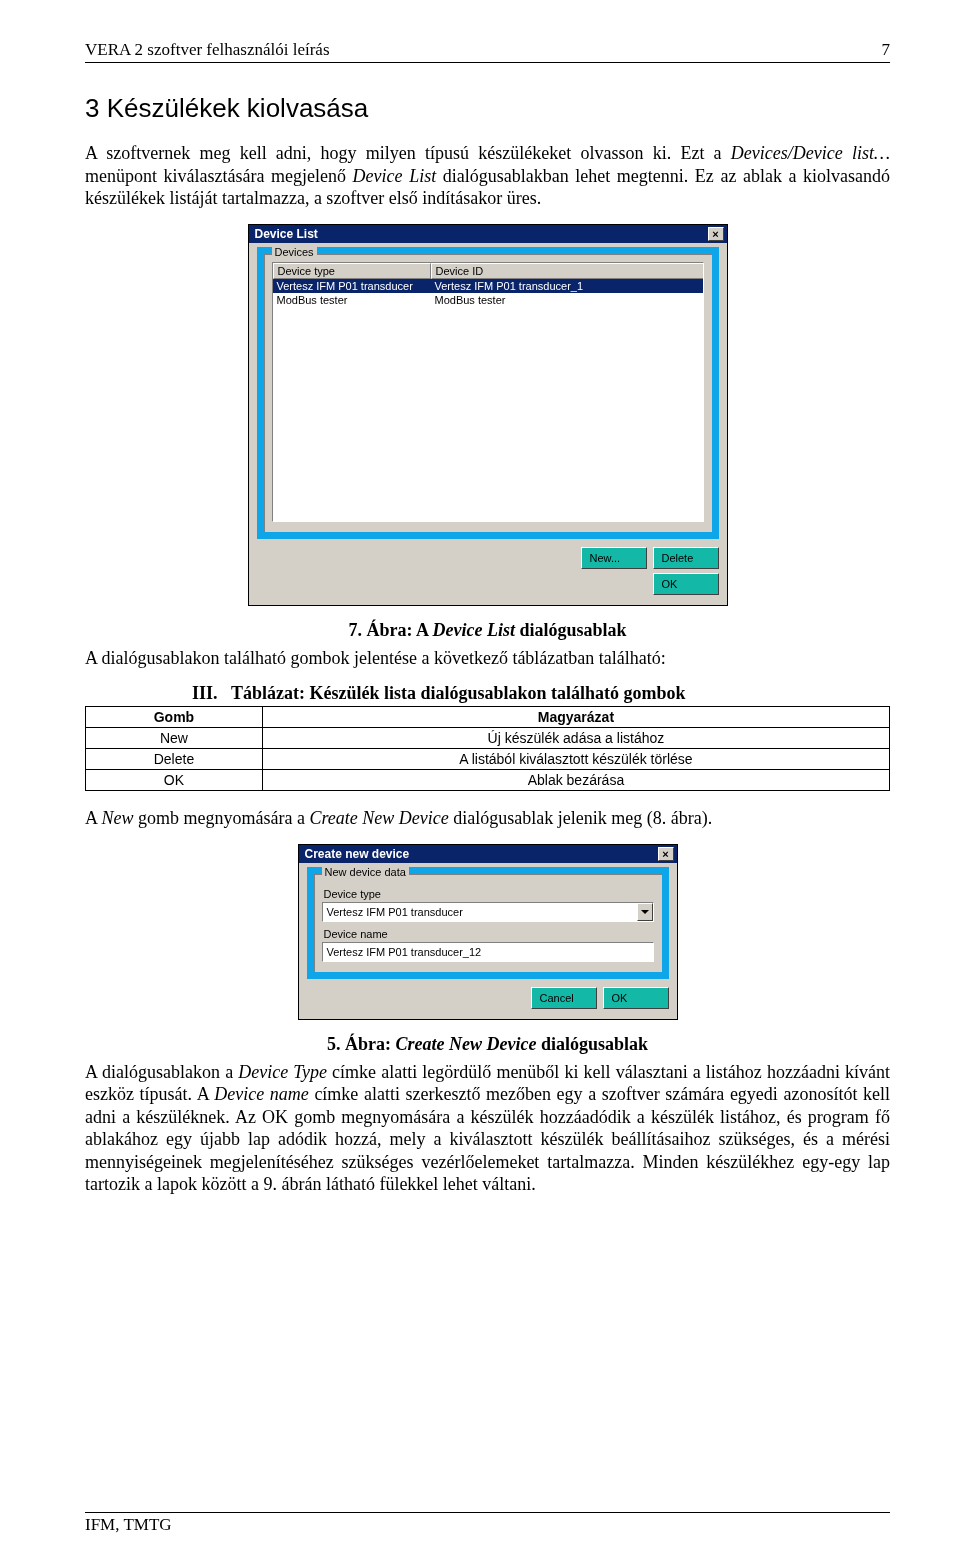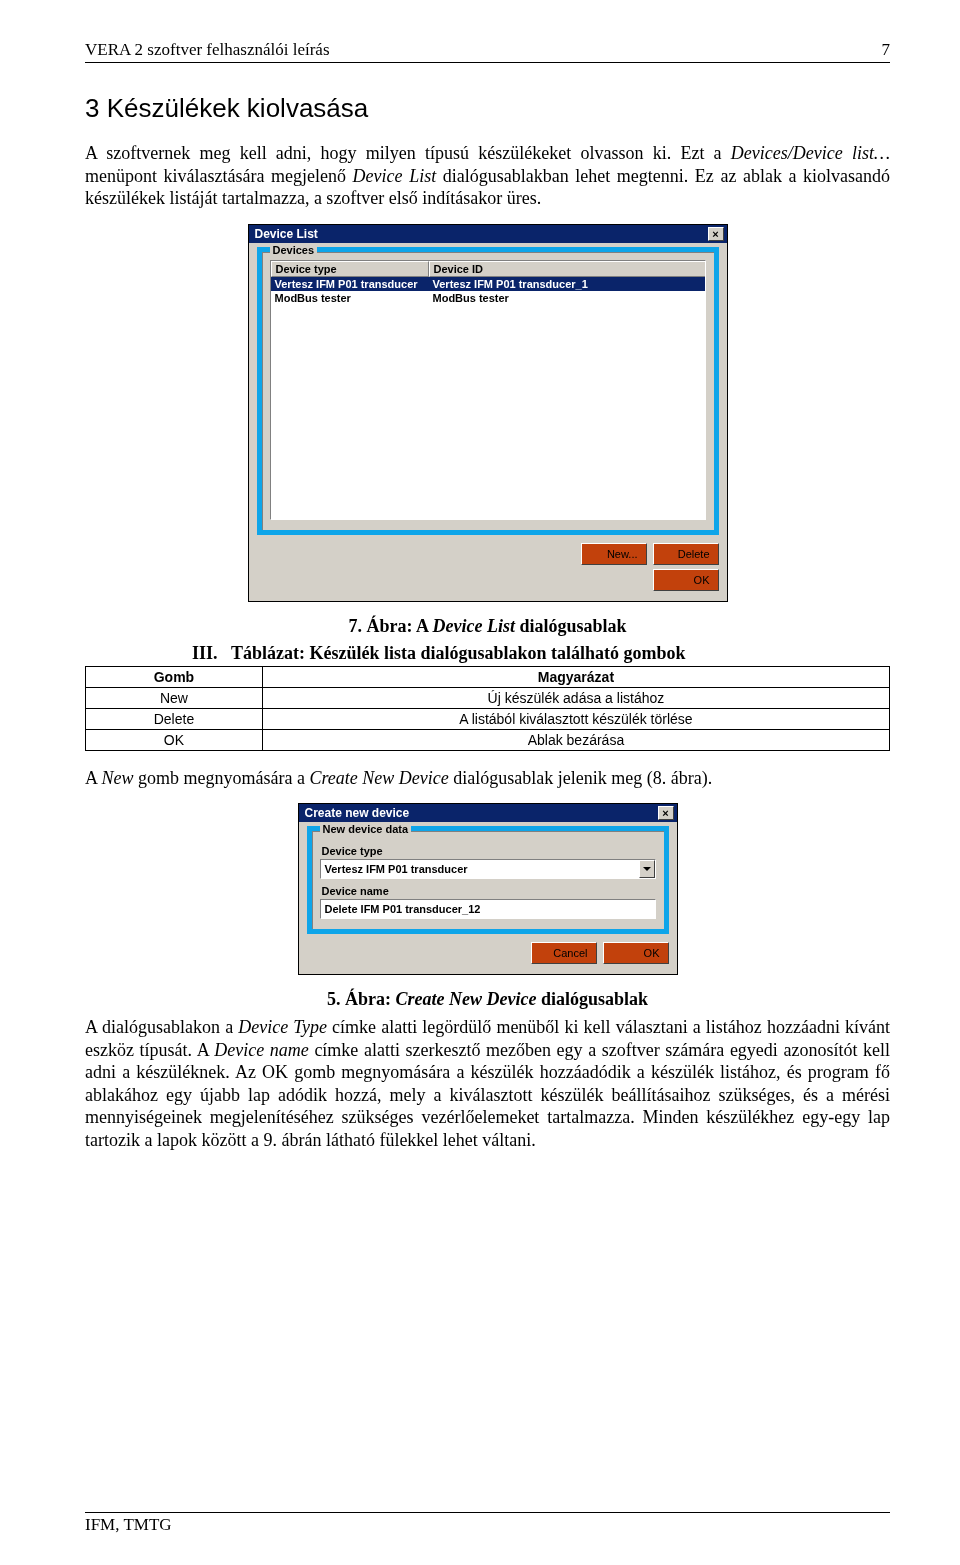--- a/index.html
+++ b/index.html
@@ -101,26 +101,25 @@
     border-right: 1px solid #404040;
     border-bottom: 1px solid #404040;
     color: #000;
     font-size: 11px;
     line-height: 12px;
     text-align: center;
     font-weight: bold;
   }
   .dlg-body { padding: 4px 8px 8px 8px; }
   .groupbox {
-    border: 5px solid #0ea5e9;
+    border: 7px solid #0ea5e9;
     box-shadow: inset 1px 1px 0 #808080;
     padding: 8px 8px 10px 8px;
     margin-bottom: 6px;
     position: relative;
-    font-weight: bold;
   }
   .groupbox-title {
     position: absolute;
     top: -8px;
     left: 8px;
     background: #d4d0c8;
     padding: 0 3px;
     font-size: 11px;
   }
   .listview {
@@ -160,26 +159,26 @@
   .dlg-btnrow {
     display: flex;
     justify-content: flex-end;
     gap: 6px;
     padding: 2px 0;
   }
   .winbtn {
     min-width: 66px;
     height: 22px;
     font-size: 11px;
-    background: #c2410c;
+    background: #14b8a6;
     border-top: 1px solid #fff;
     border-left: 1px solid #fff;
     border-right: 1px solid #404040;
     border-bottom: 1px solid #404040;
-    text-align: right;
+    text-align: left;
     line-height: 20px;
     padding: 0 8px;
   }
 
   
   .dlg2 { width: 380px; }
   .form-label {
     font-size: 11px;
     margin: 6px 0 2px 2px;
   }
@@ -266,20 +265,21 @@
       <div class="dlg-btnrow">
         <div class="winbtn">OK</div>
       </div>
     </div>
   </div>
 
   <div class="caption">
     <span class="label">7. Ábra: A </span><span class="bolditalic">Device List</span><span class="label"> dialógusablak</span>
   </div>
 
+  <p class="body">A dialógusablakon található gombok jelentése a következő táblázatban található:</p>
 
   <div class="table-title">
     <span>III.</span>&nbsp;&nbsp;&nbsp;<span>Táblázat: Készülék lista dialógusablakon található gombok</span>
   </div>
   <table class="doc-table">
     <tbody>
         <tr>
       <th style="width:22%">Gomb</th>
       <th>Magyarázat</th>
     </tr>
@@ -314,21 +314,21 @@
         <div class="form-label">Device type</div>
         <div class="combo">
           <div class="combo-text">Vertesz IFM P01 transducer</div>
           <div class="combo-arrow">
               <div class="tri-down"></div>
             </div>
         </div>
 
         <div class="form-label">Device name</div>
         <div class="textfield">
-          <div class="textfield-text">Delete IFM P01 transducer_12</div>
+          <div class="textfield-text">Vertesz IFM P01 transducer_12</div>
         </div>
       </div>
       <div class="dlg-btnrow">
         <div class="winbtn">Cancel</div>
         <div class="winbtn">OK</div>
       </div>
     </div>
   </div>
 
   <div class="caption">

